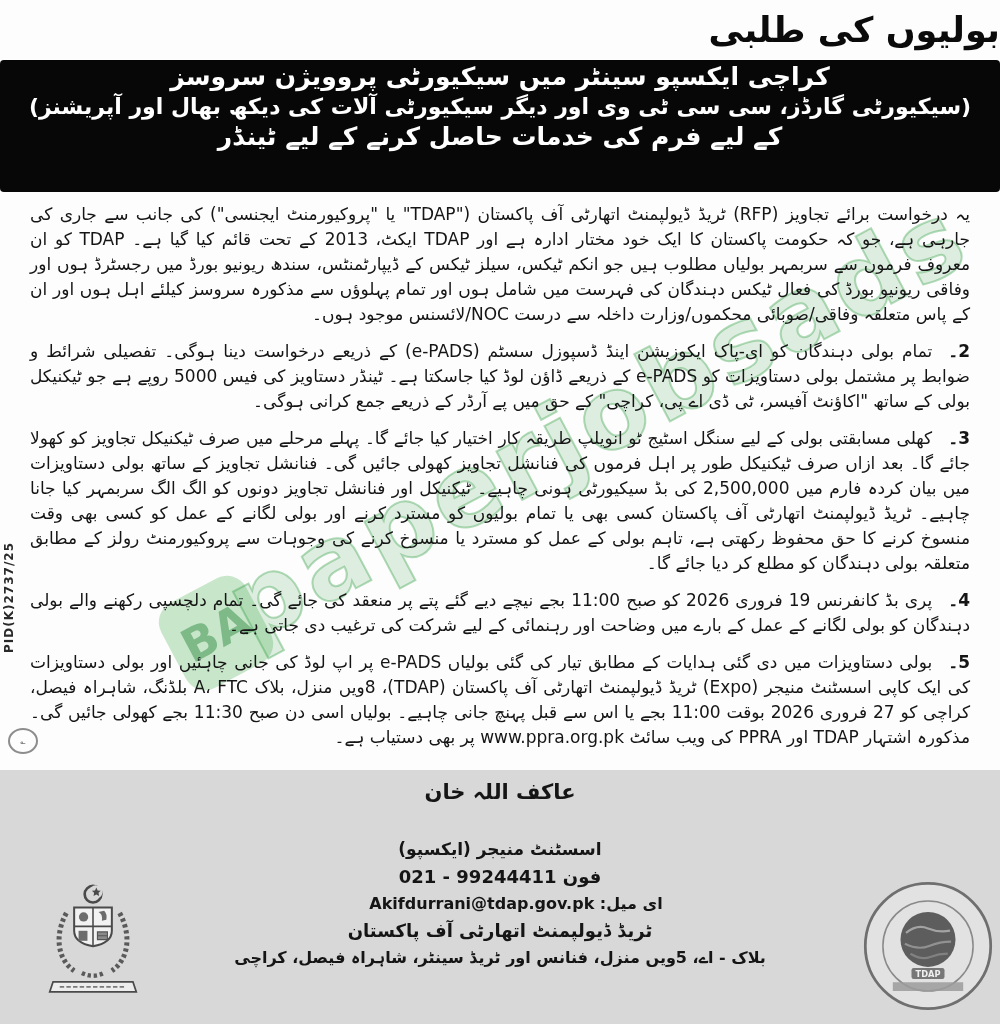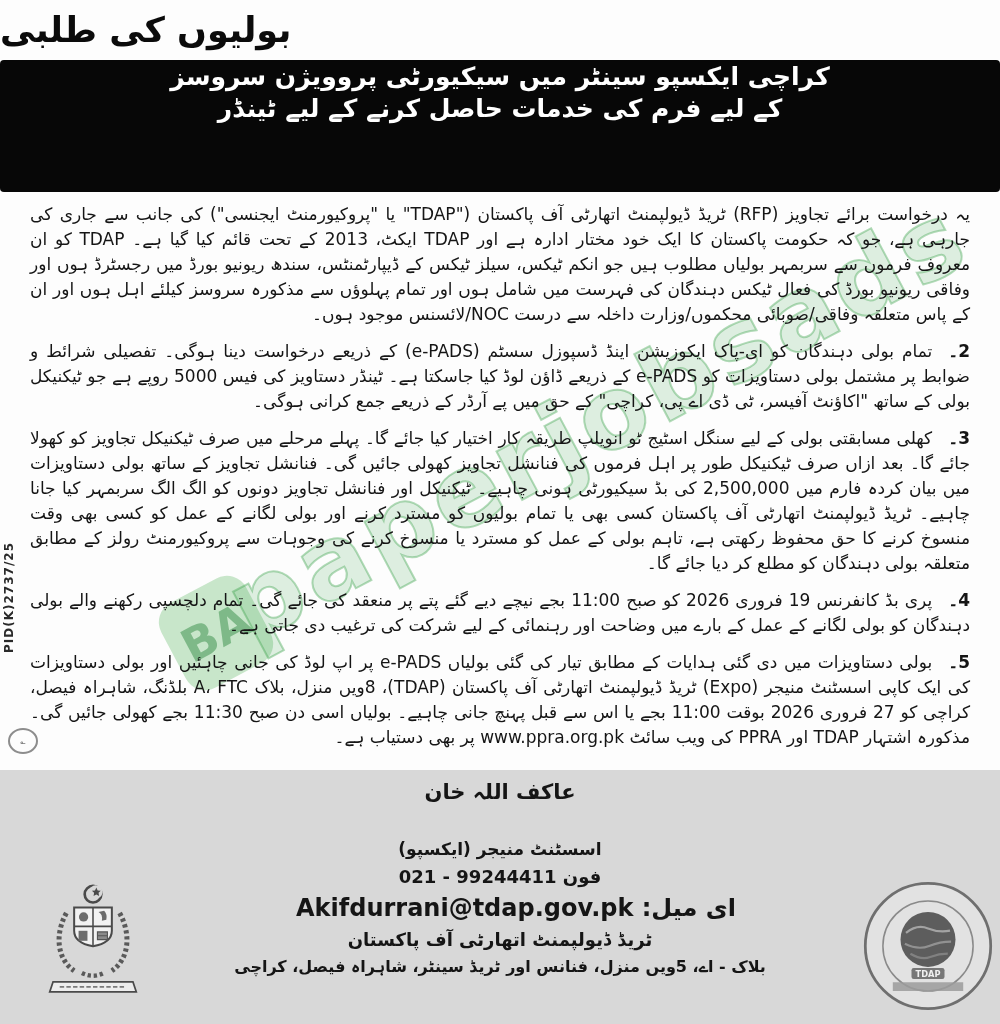--- a/index.html
+++ b/index.html
@@ -5,21 +5,21 @@
   html,body{margin:0;padding:0;}
   body{
     width:1000px;height:1024px;overflow:hidden;position:relative;
     background:#ffffff;
     font-family:"DejaVu Sans","Liberation Sans",sans-serif;
     color:#151515;
   }
   .sheet{position:relative;width:1000px;height:1024px;background:#fdfdfd;}
   
   .main-title{
-    padding-top:8px;text-align:left;direction:rtl;
+    padding-top:8px;text-align:right;direction:rtl;
     font-size:35px;font-weight:bold;color:#0b0b0b;
     letter-spacing:0px;line-height:1.3;
   }
   
   .banner{
     margin-top:6px;background:#070707;color:#ffffff;border-radius:4px;
     height:132px;display:flex;flex-direction:column;justify-content:flex-start;
     align-items:center;direction:rtl;text-align:center;gap:3px;
     padding:2px 10px;box-sizing:border-box;
   }
@@ -68,21 +68,21 @@
     background:#d8d8d8;direction:rtl;z-index:2;
   }
   .footer-lines{
     position:absolute;left:0;right:0;top:10px;
     display:flex;flex-direction:column;align-items:center;gap:7px;
     text-align:center;
   }
   .f-name{font-size:21px;font-weight:bold;}
   .f-desig{font-size:17px;font-weight:bold;margin-top:28px;}
   .f-phone{font-size:18px;font-weight:bold;}
-  .f-email{font-size:24px;font-weight:bold;margin-left:32px;}
+  .f-email{font-size:16px;font-weight:bold;margin-left:32px;}
   .f-org{font-size:18px;font-weight:bold;}
   .f-ministry{font-size:17px;font-weight:bold;}
   .f-address{font-size:16px;font-weight:bold;}
   .emblem-left{position:absolute;left:22px;top:112px;width:142px;height:122px;}
   .seal-right{position:absolute;right:6px;top:110px;width:132px;height:132px;}
   
   .strip-light{position:absolute;left:0;top:1008px;width:1000px;height:7px;background:#f6f6f6;}
   .strip-dark{position:absolute;left:0;top:1015px;width:1000px;height:9px;background:#c7c7c7;}
 </style>
 </head>
@@ -90,20 +90,21 @@
 
 <div class="sheet">
 
   <div class="watermark-badge">BA</div>
   <div class="watermark-text">paperjobsads</div>
 
   <div class="main-title">بولیوں کی طلبی</div>
 
   <div class="banner">
     <div class="b1">کراچی ایکسپو سینٹر میں سیکیورٹی پروویژن سروسز</div>
+    <div class="b2">(سیکیورٹی گارڈز، سی سی ٹی وی اور دیگر سیکیورٹی آلات کی دیکھ بھال اور آپریشنز)</div>
     <div class="b3">کے لیے فرم کی خدمات حاصل کرنے کے لیے ٹینڈر</div>
   </div>
 
   <div class="bodytext">
     <p class="para">یہ درخواست برائے تجاویز (RFP) ٹریڈ ڈیولپمنٹ اتھارٹی آف پاکستان ("TDAP" یا "پروکیورمنٹ ایجنسی") کی جانب سے جاری کی جارہی ہے، جو کہ حکومت پاکستان کا ایک خود مختار ادارہ ہے اور TDAP ایکٹ، 2013 کے تحت قائم کیا گیا ہے۔ TDAP کو ان معروف فرموں سے سربمہر بولیاں مطلوب ہیں جو انکم ٹیکس، سیلز ٹیکس کے ڈیپارٹمنٹس، سندھ ریونیو بورڈ میں رجسٹرڈ ہوں اور وفاقی ریونیو بورڈ کی فعال ٹیکس دہندگان کی فہرست میں شامل ہوں اور تمام پہلوؤں سے مذکورہ سروسز کیلئے اہل ہوں اور ان کے پاس متعلقہ وفاقی/صوبائی محکموں/وزارت داخلہ سے درست NOC/لائسنس موجود ہوں۔</p>
     <p class="para"><span class="pnum">2۔</span><span>تمام بولی دہندگان کو ای-پاک ایکوزیشن اینڈ ڈسپوزل سسٹم (e-PADS) کے ذریعے درخواست دینا ہوگی۔ تفصیلی شرائط و ضوابط پر مشتمل بولی دستاویزات کو e-PADS کے ذریعے ڈاؤن لوڈ کیا جاسکتا ہے۔ ٹینڈر دستاویز کی فیس 5000 روپے ہے جو ٹیکنیکل بولی کے ساتھ "اکاؤنٹ آفیسر، ٹی ڈی اے پی، کراچی" کے حق میں پے آرڈر کے ذریعے جمع کرانی ہوگی۔</span></p>
     <p class="para"><span class="pnum">3۔</span><span>کھلی مسابقتی بولی کے لیے سنگل اسٹیج ٹو انویلپ طریقہ کار اختیار کیا جائے گا۔ پہلے مرحلے میں صرف ٹیکنیکل تجاویز کو کھولا جائے گا۔ بعد ازاں صرف ٹیکنیکل طور پر اہل فرموں کی فنانشل تجاویز کھولی جائیں گی۔ فنانشل تجاویز کے ساتھ بولی دستاویزات میں بیان کردہ فارم میں 2,500,000 کی بڈ سیکیورٹی ہونی چاہیے۔ ٹیکنیکل اور فنانشل تجاویز دونوں کو الگ الگ سربمہر کیا جانا چاہیے۔ ٹریڈ ڈیولپمنٹ اتھارٹی آف پاکستان کسی بھی یا تمام بولیوں کو مسترد کرنے اور بولی لگانے کے عمل کو کسی بھی وقت منسوخ کرنے کا حق محفوظ رکھتی ہے، تاہم بولی کے عمل کو مسترد یا منسوخ کرنے کی وجوہات سے پروکیورمنٹ رولز کے مطابق متعلقہ بولی دہندگان کو مطلع کر دیا جائے گا۔</span></p>
     <p class="para"><span class="pnum">4۔</span><span>پری بڈ کانفرنس 19 فروری 2026 کو صبح 11:00 بجے نیچے دیے گئے پتے پر منعقد کی جائے گی۔ تمام دلچسپی رکھنے والے بولی دہندگان کو بولی لگانے کے عمل کے بارے میں وضاحت اور رہنمائی کے لیے شرکت کی ترغیب دی جاتی ہے۔</span></p>
     <p class="para"><span class="pnum">5۔</span><span>بولی دستاویزات میں دی گئی ہدایات کے مطابق تیار کی گئی بولیاں e-PADS پر اپ لوڈ کی جانی چاہئیں اور بولی دستاویزات کی ایک کاپی اسسٹنٹ منیجر (Expo) ٹریڈ ڈیولپمنٹ اتھارٹی آف پاکستان (TDAP)، 8ویں منزل، بلاک A، FTC بلڈنگ، شاہراہ فیصل، کراچی کو 27 فروری 2026 بوقت 11:00 بجے یا اس سے قبل پہنچ جانی چاہیے۔ بولیاں اسی دن صبح 11:30 بجے کھولی جائیں گی۔ مذکورہ اشتہار TDAP اور PPRA کی ویب سائٹ www.ppra.org.pk پر بھی دستیاب ہے۔</span></p>
   </div>

